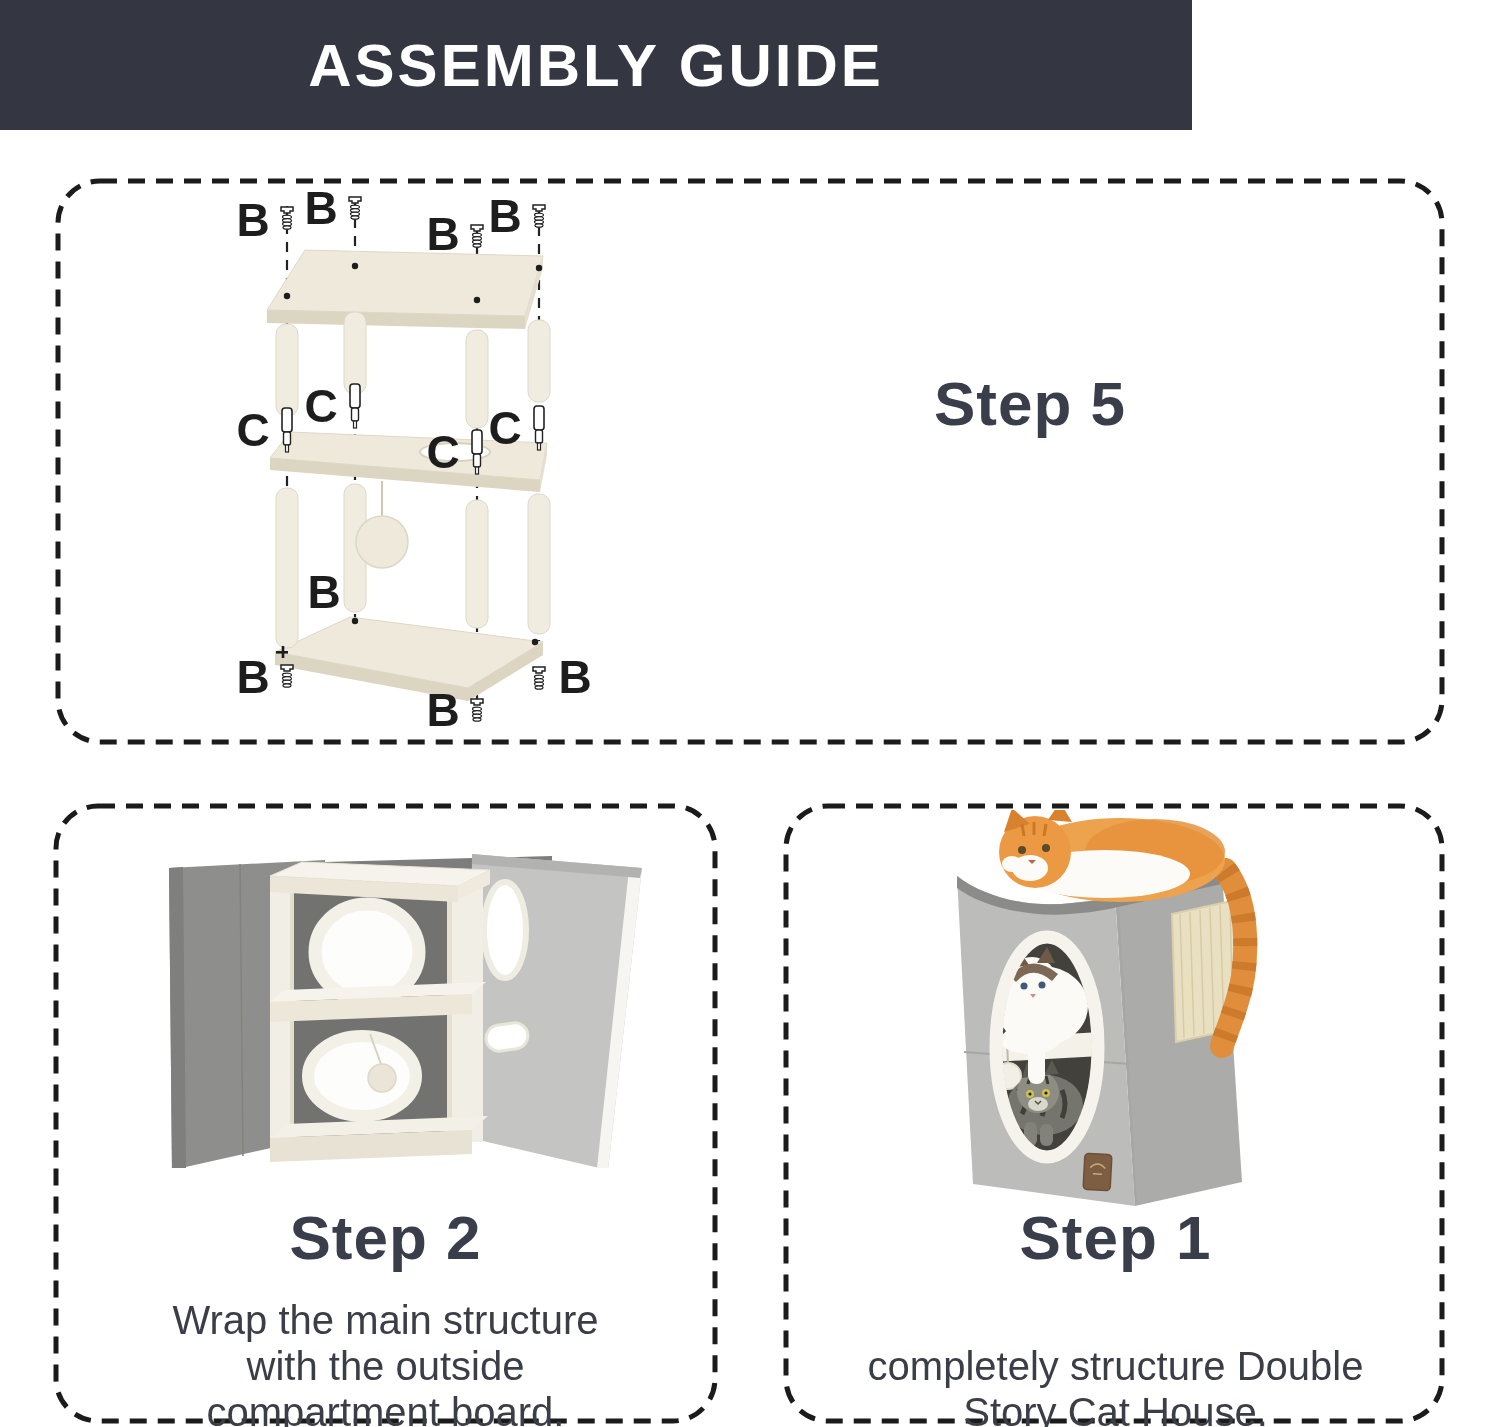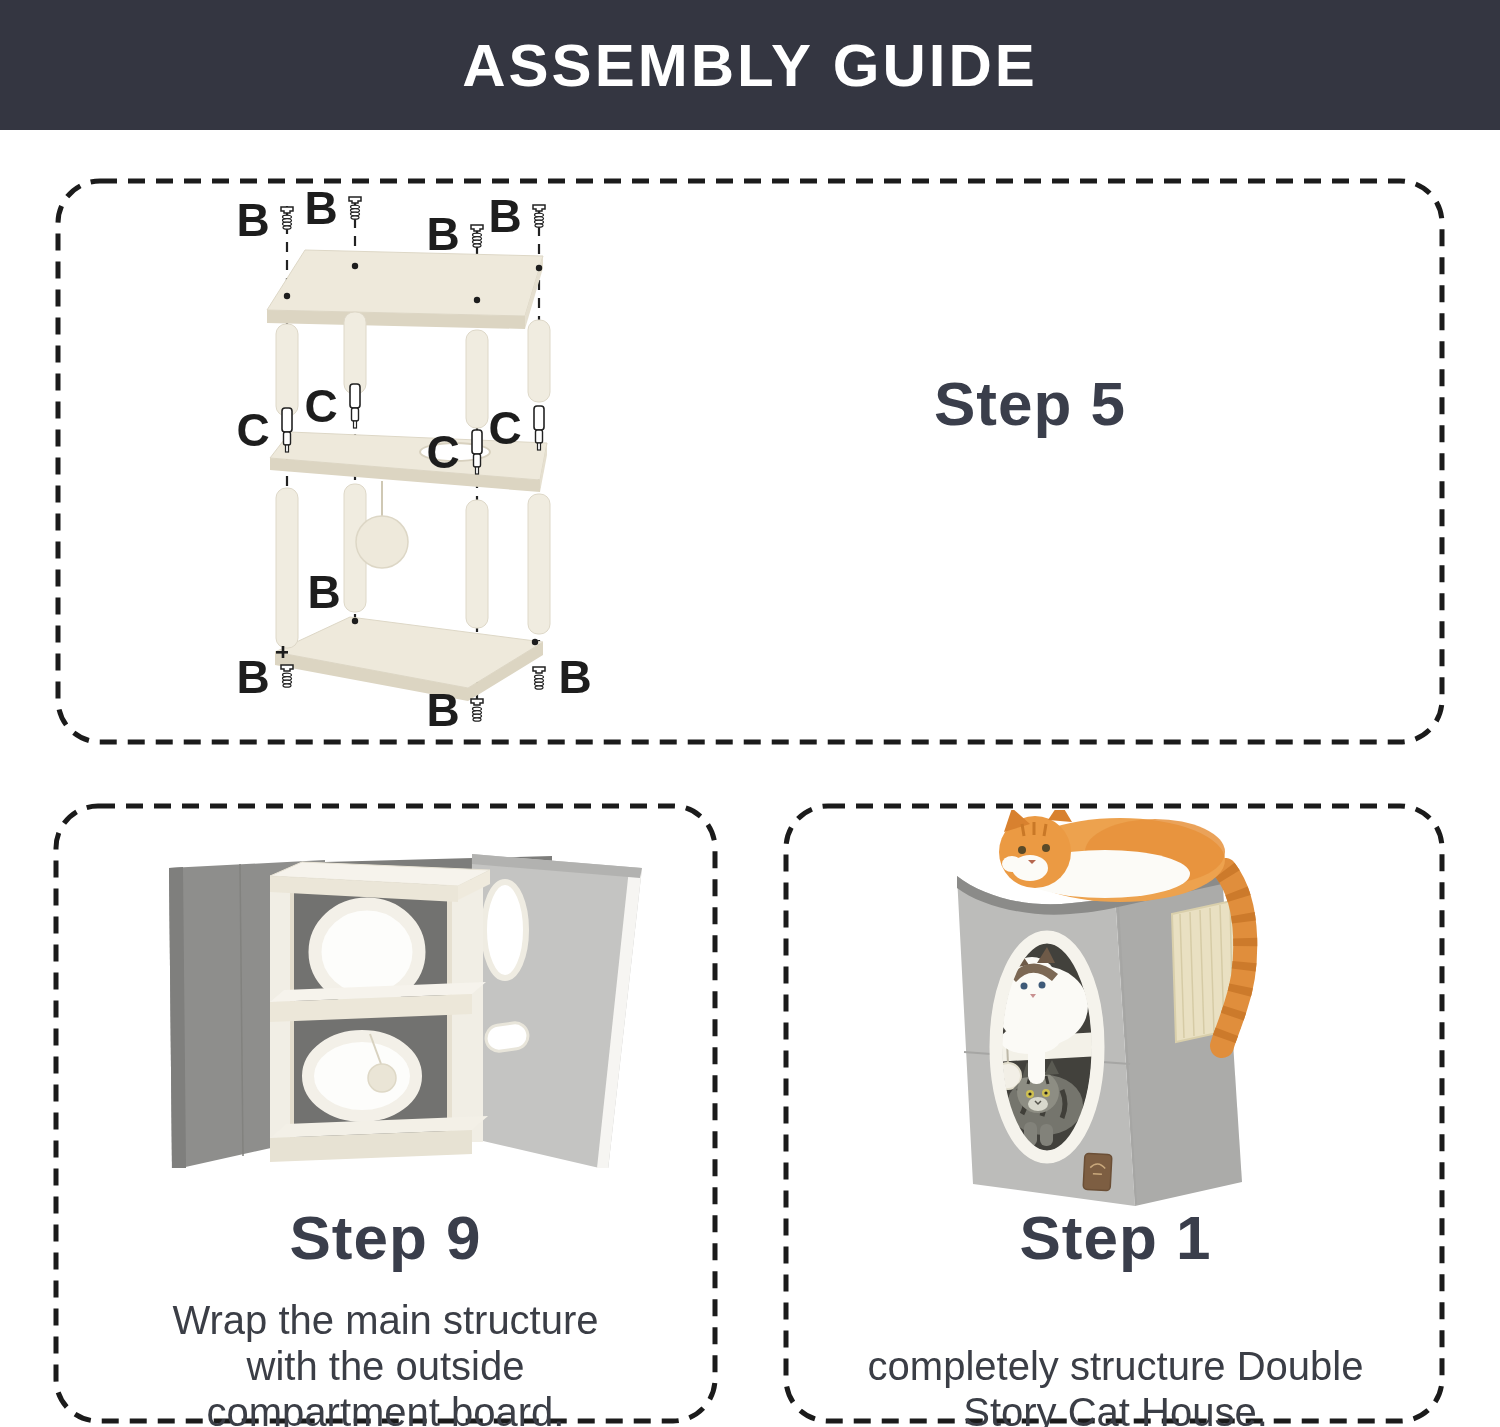--- a/index.html
+++ b/index.html
@@ -1,19 +1,19 @@
 <!DOCTYPE html>
 <html><head>
 <meta charset="utf-8">
 <style>
   html,body{margin:0;padding:0;background:#ffffff;}
   .page{position:relative;width:1500px;height:1427px;background:#ffffff;overflow:hidden;
         font-family:"Liberation Sans", sans-serif;}
   
-  .header-bar{position:absolute;left:0;top:0;width:1500px;height:130px;background:#343641;
+  .header-bar{position:absolute;left:0;top:0;width:1192px;height:130px;background:#343641;
               display:flex;align-items:center;justify-content:center;}
   .header-bar h1{margin:0;color:#ffffff;font-size:60px;font-weight:700;letter-spacing:3px;}
   
   .panel{position:absolute;}
   .panel-border{position:absolute;left:0;top:0;width:100%;height:100%;}
   
   .step1-text{position:absolute;left:640px;top:368px;width:780px;text-align:center;}
   .step-title{margin:0;font-size:62px;font-weight:700;color:#3a3e4b;letter-spacing:1px;}
   .step-body{margin:26px 0 0 0;font-size:42px;font-weight:400;color:#3b3e46;line-height:1.32;}
   
@@ -198,21 +198,21 @@
       <path d="M150,164 L352,156 L352,176 L150,184 Z" fill="#ece7d9"></path>
     </g>
 
     <g>
       <path d="M150,300 L166,286 L368,278 L352,292 Z" fill="#f3f0e7"></path>
       <path d="M150,300 L352,292 L352,316 L150,324 Z" fill="#e7e2d3"></path>
     </g>
   </svg>
 
   <div class="step2-text">
-    <h2 class="step-title">Step 9</h2>
+    <h2 class="step-title">Step 2</h2>
     <p class="step-body">
       <span>Wrap the main structure</span><br>
       <span>with the outside</span><br>
       <span>compartment board.</span>
     </p>
   </div>
 
   <div class="panel" style="left:783px;top:803px;width:662px;height:621px;">
     <svg class="panel-border" viewBox="0 0 662 621" preserveAspectRatio="none">
       <rect x="3" y="3" width="656" height="615" rx="42" fill="none" stroke="#1b1b1b" stroke-width="5" stroke-dasharray="17 11"></rect>

